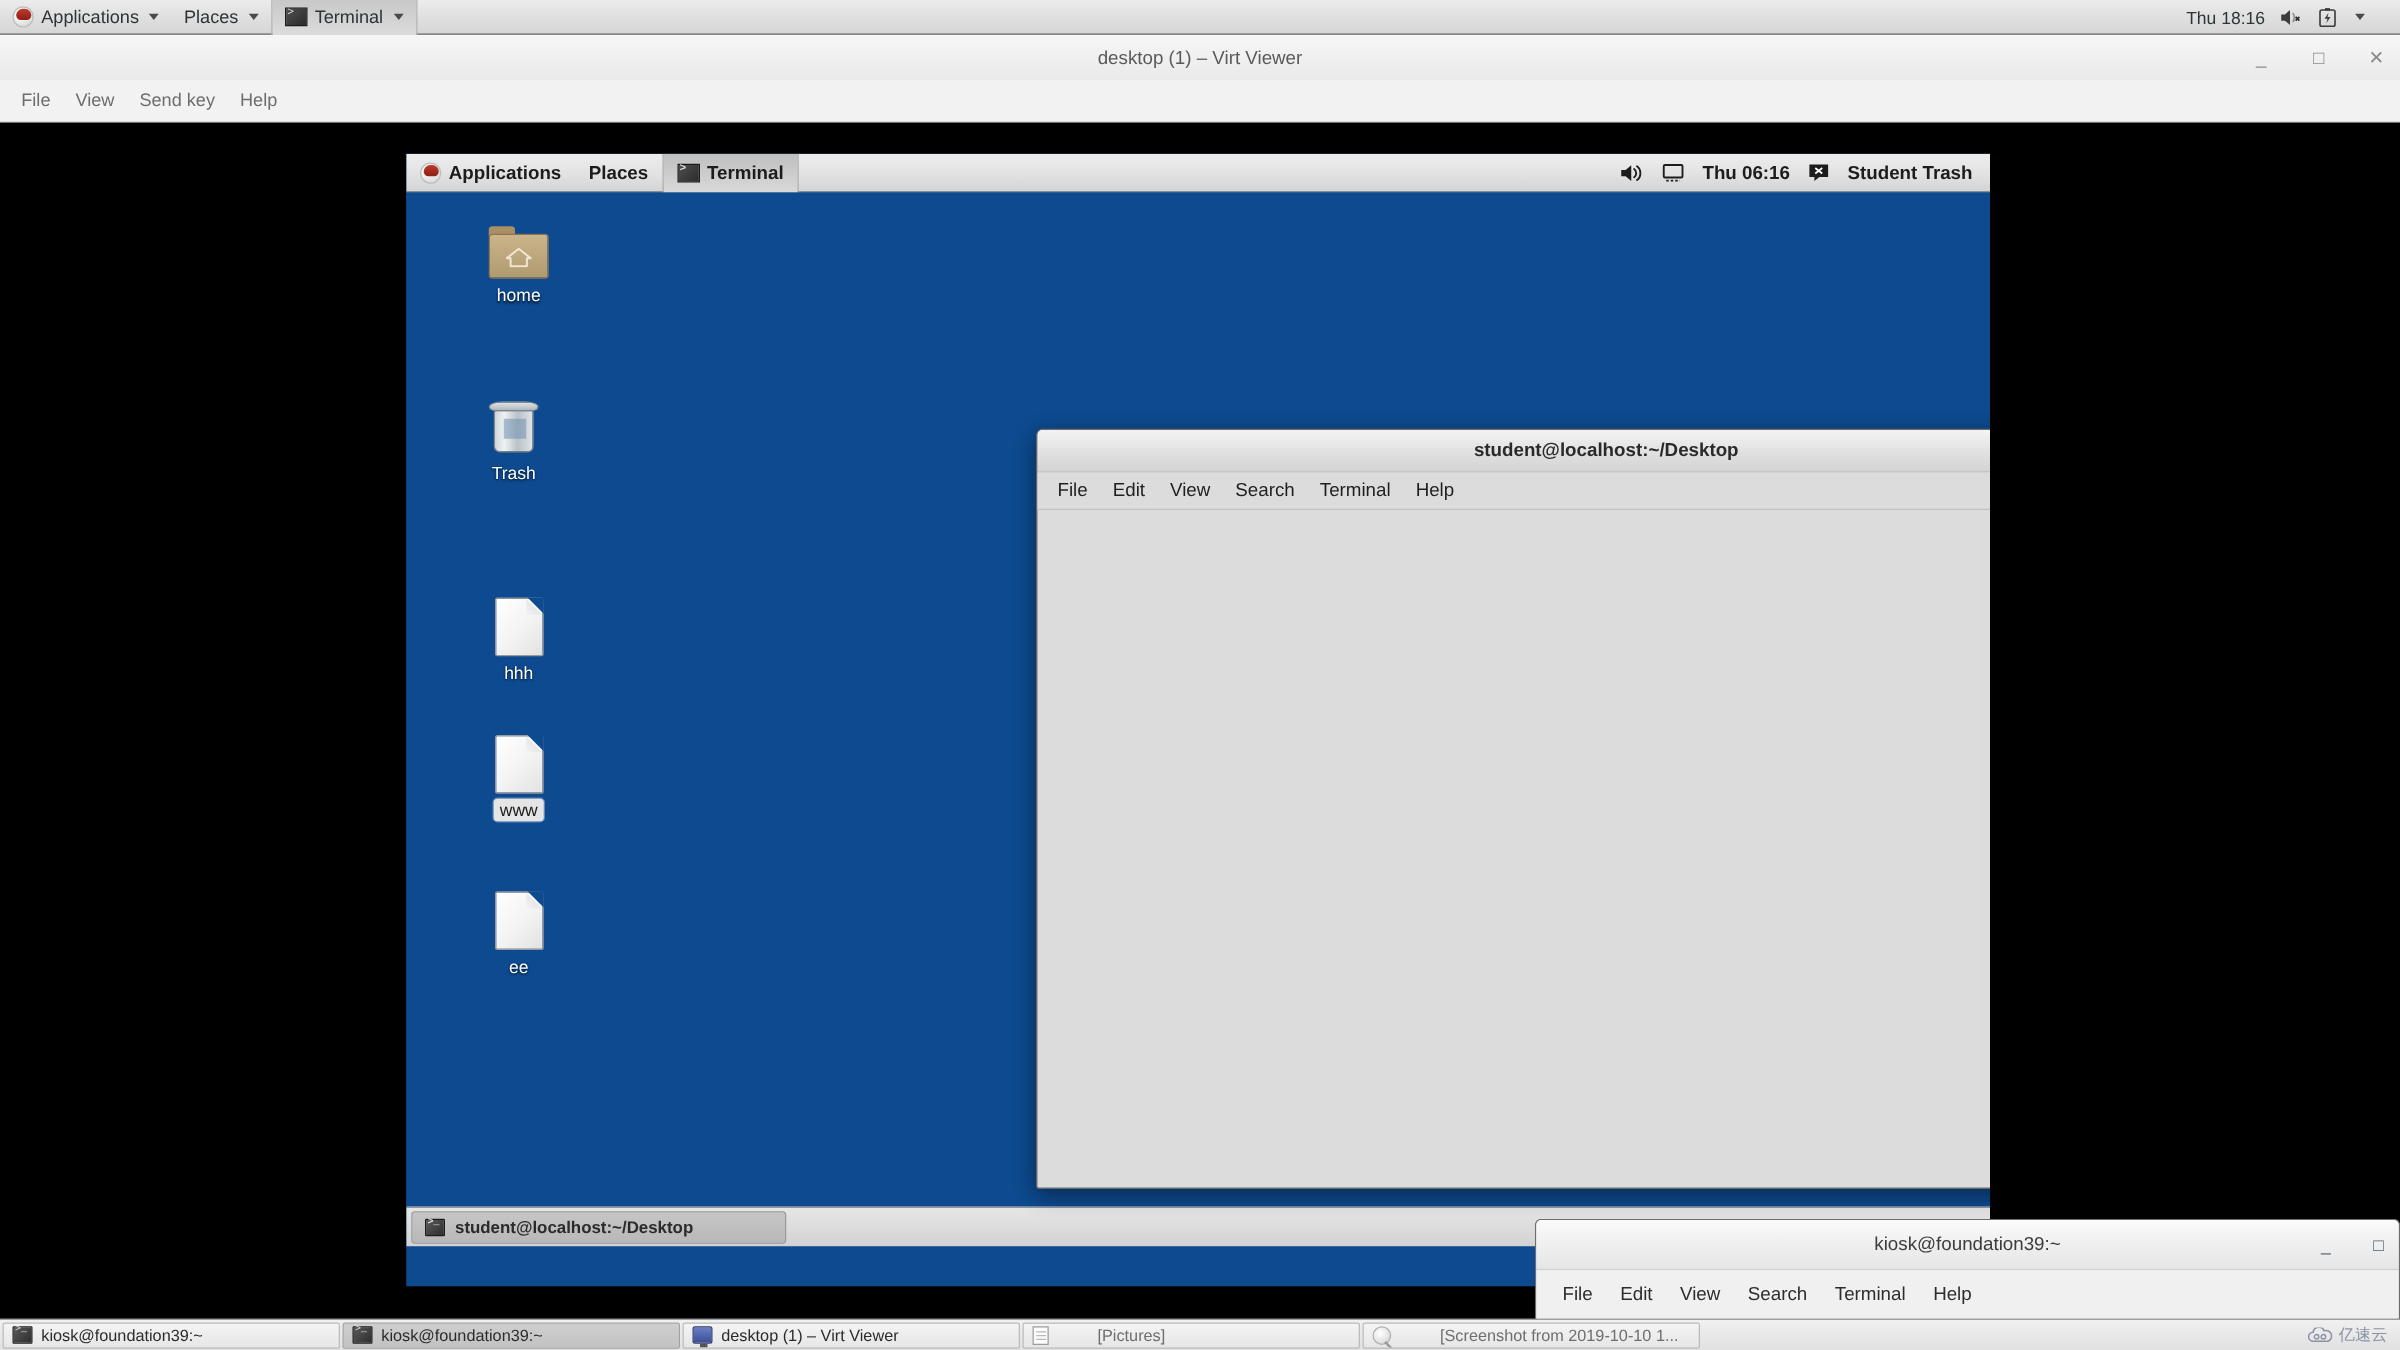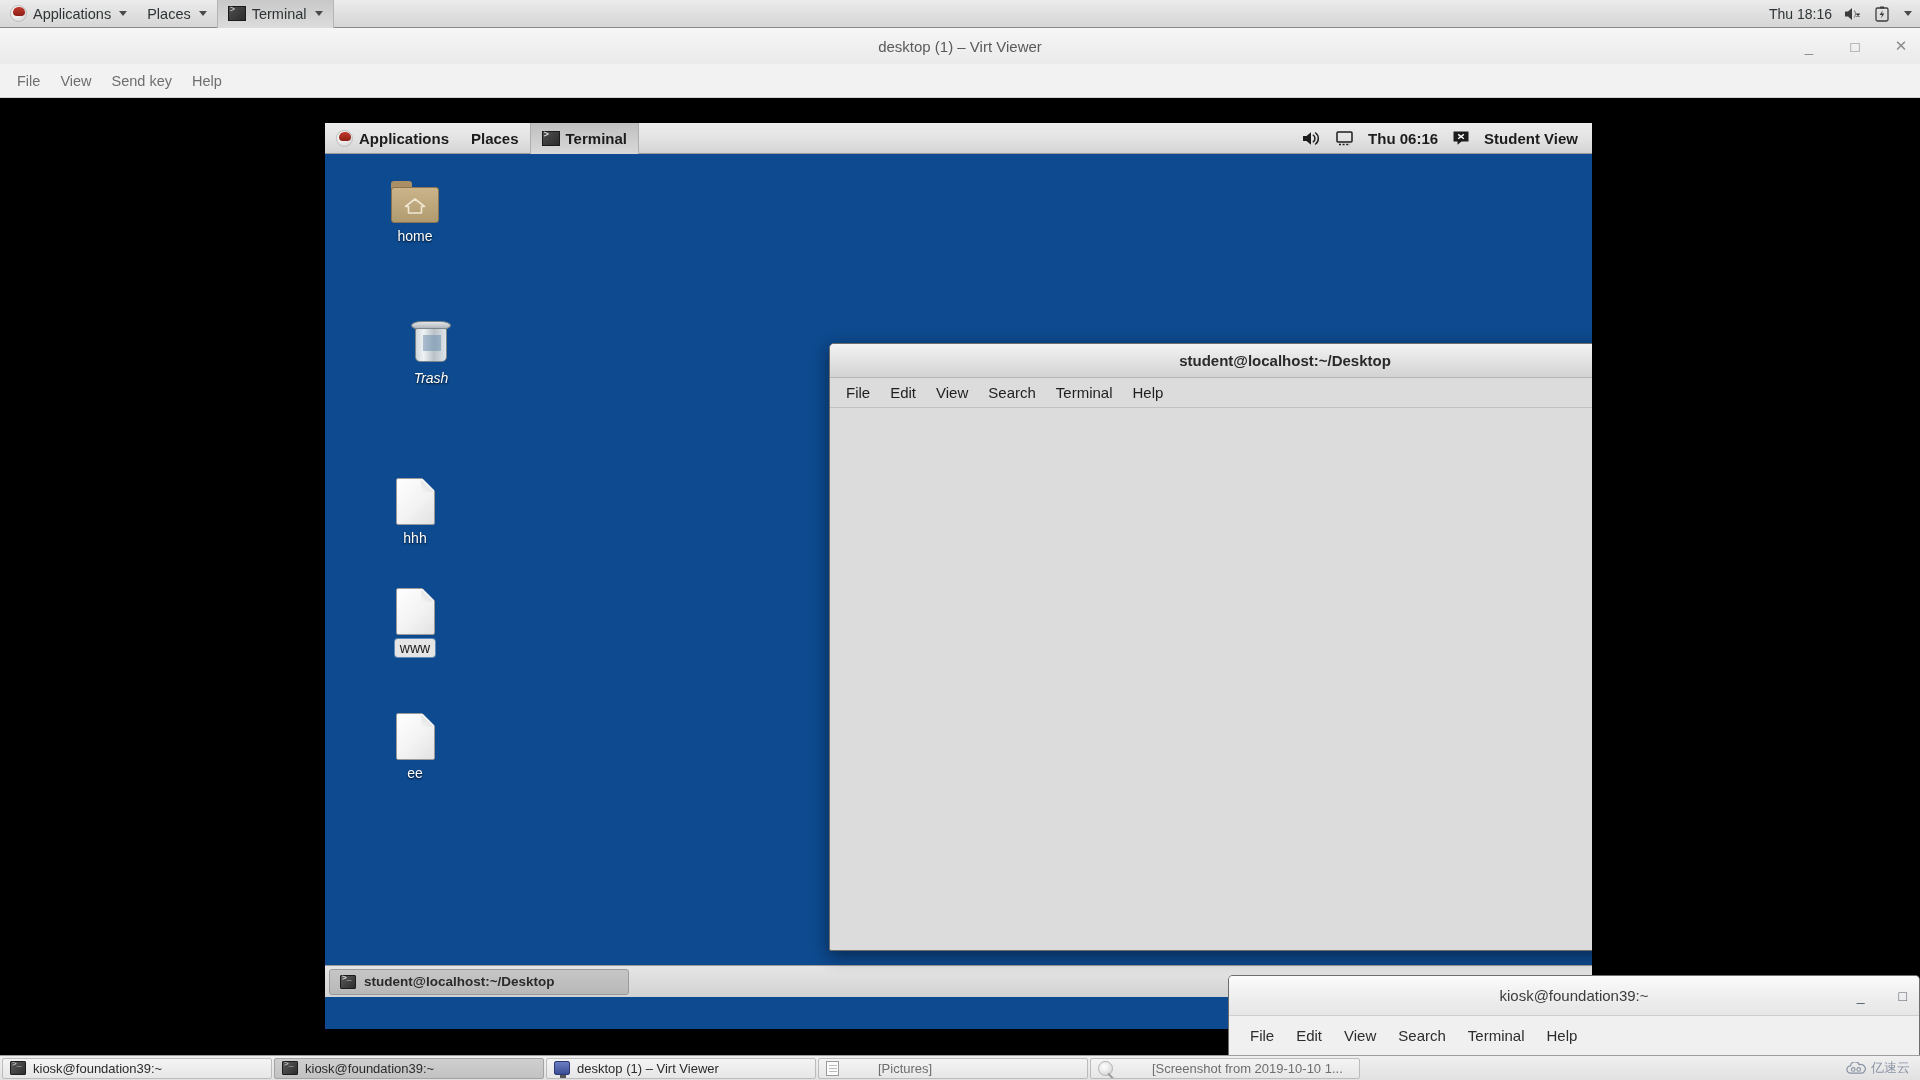--- a/index.html
+++ b/index.html
@@ -48,21 +48,21 @@
   .term-mini-ico {
     width: 18px; height: 15px; background: linear-gradient(135deg,#4f4f4f,#2b2b2b);
     border: 1px solid #1b1b1b; position: relative; flex: none;
   }
   .term-mini-ico::before {
     content: ">"; position: absolute; left: 1px; top: -2px;
     color: #ddd; font-size: 9px; font-family: "Liberation Mono", monospace;
   }
   .host-top-right {
     margin-left: auto; display: flex; align-items: center; gap: 12px;
-    padding-right: 8px; font-size: 14px; color: #2e3436;
+    padding-right: 28px; font-size: 14px; color: #2e3436;
   }
   .ico-svg { display: block; }
 
   
   .virt-window {
     position: absolute; left: 0; top: 28px; width: 1920px; height: 1027px;
     background: #f2f2f2;
   }
   .virt-titlebar {
     position: relative; height: 36px;
@@ -393,38 +393,38 @@
             </svg>
             <svg class="ico-svg" width="19" height="17" viewBox="0 0 19 17">
               <rect x="2" y="2" width="15" height="10" rx="1" fill="none" stroke="#1c1c1c" stroke-width="1.5"></rect>
               <path d="M4 14.5h11" stroke="#1c1c1c" stroke-width="1.5" stroke-dasharray="2 1.6"></path>
             </svg>
             <span>Thu 06:16</span>
             <svg class="ico-svg" width="18" height="16" viewBox="0 0 18 16">
               <path d="M1.5 1.5h15v10h-7l-4 3.2V11.5h-4z" fill="#1c1c1c"></path>
               <path d="M6.2 4.4l5.6 4.4M11.8 4.4l-5.6 4.4" stroke="#ffffff" stroke-width="1.4"></path>
             </svg>
-            <span>Student View</span>
+            <span>Student Trash</span>
           </div>
         </div>
 
         <div class="guest-desk">
 
           <div class="dicon" style="left:48px; top:27px;">
             <div class="ic-folder">
               <div class="tab"></div>
                 <div class="body"></div>
               <svg class="home" viewBox="0 0 22 16">
                 <path d="M11 1L1.5 8.5h3V15h13V8.5h3z" fill="none" stroke="#f0e6d2" stroke-width="1.6" stroke-linejoin="round"></path>
               </svg>
             </div>
             <span class="lbl">home</span>
           </div>
 
-          <div class="dicon" style="left:64px; top:167px;font-style:italic;">
+          <div class="dicon" style="left:44px; top:167px;">
             <div class="ic-trash">
               <div class="lid"></div>
                 <div class="can"></div>
             </div>
             <span class="lbl">Trash</span>
           </div>
 
           <div class="dicon" style="left:48px; top:324px;">
             <div class="ic-file">
                 <div class="fold"></div>

